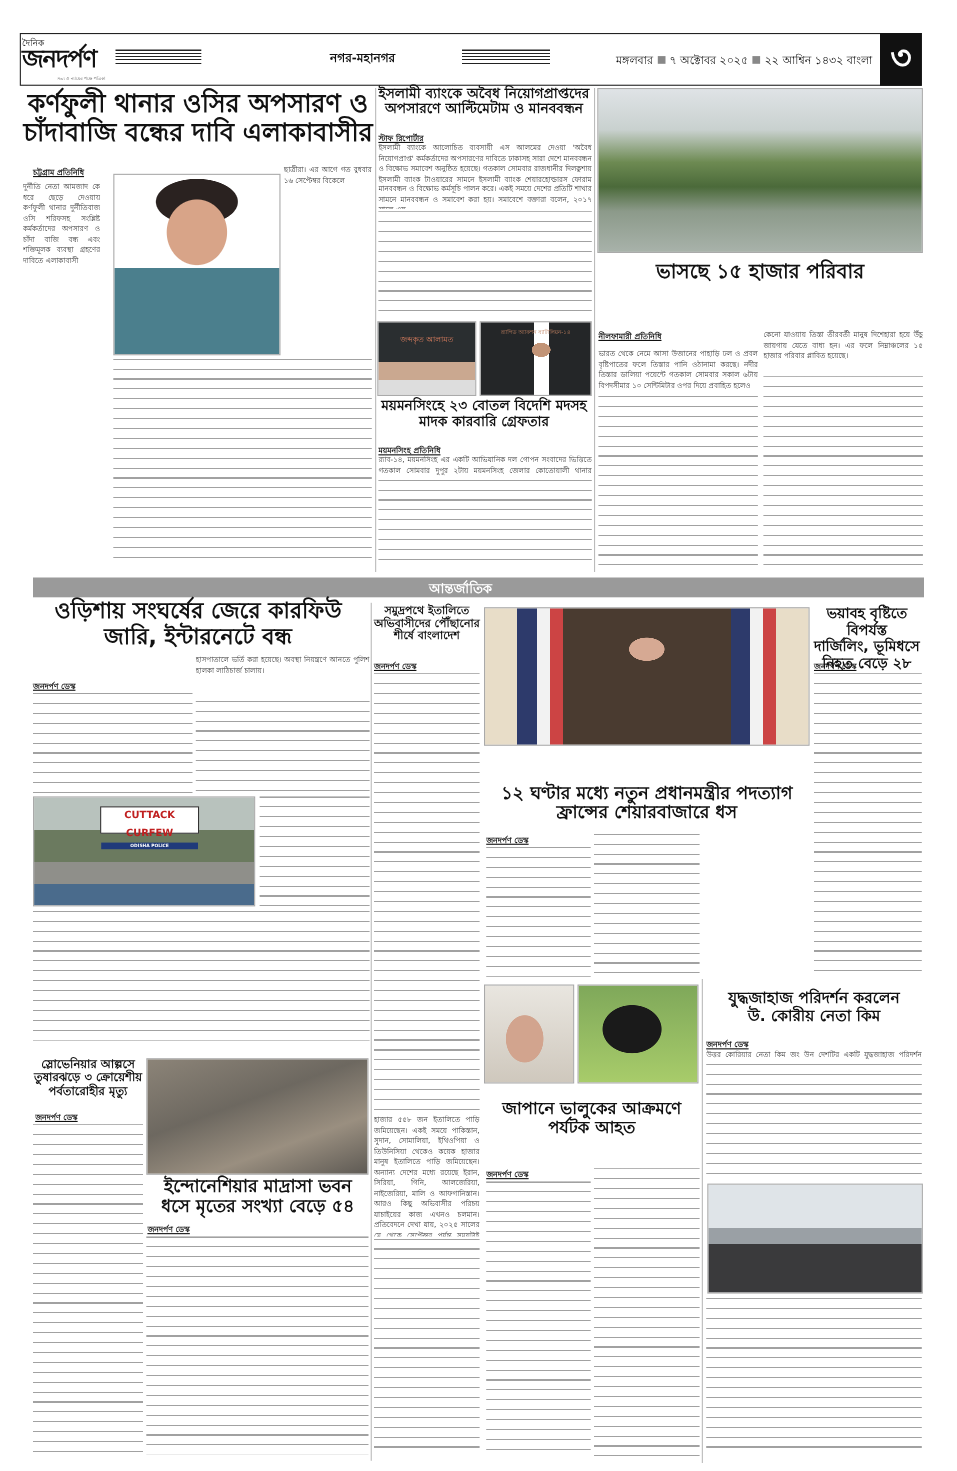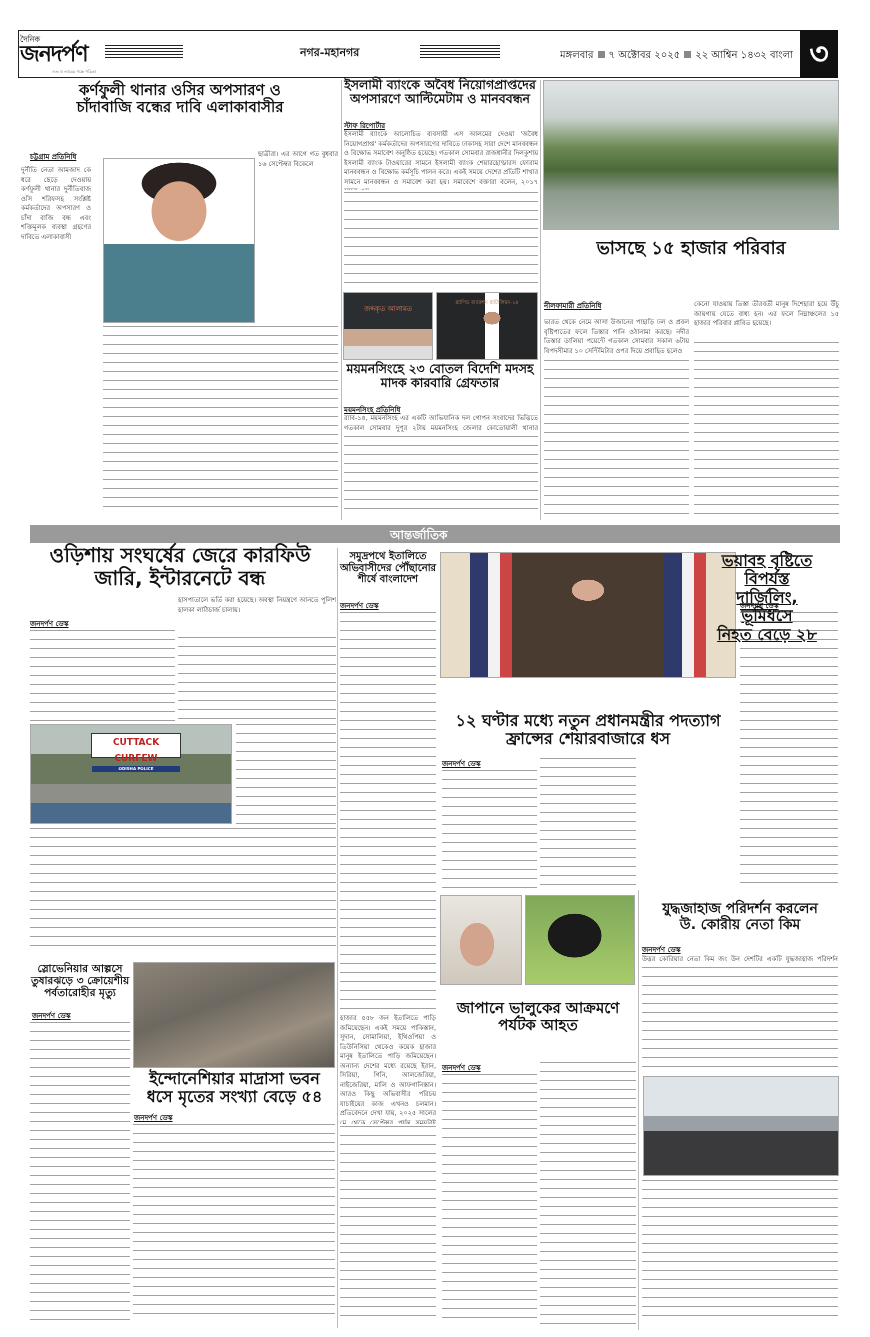--- a/index.html
+++ b/index.html
@@ -49,21 +49,21 @@
 <div class="abs mast-logo">জনদর্পণ</div>
 <div class="abs mast-tag">সত্য ও ন্যায়ের পক্ষে পত্রিকা</div>
 <div class="abs mast-lines" style="left:105px;width:78px;"></div>
 <div class="abs mast-section">নগর-মহানগর</div>
 <div class="abs mast-lines" style="left:420px;width:80px;"></div>
 <div class="abs mast-date">
   <span>মঙ্গলবার</span><span class="sq"></span><span>৭ অক্টোবর ২০২৫</span><span class="sq"></span><span>২২ আশ্বিন ১৪৩২ বাংলা</span>
 </div>
 <div class="abs page-no">৩</div>
 
-<div class="abs headline" style="left:20px;top:82px;width:320px;font-size:15px;">
+<div class="abs headline" style="left:20px;top:82px;width:320px;font-size:23px;">
   <div>কর্ণফুলী থানার ওসির অপসারণ ও</div>
   <div>চাঁদাবাজি বন্ধের দাবি এলাকাবাসীর</div>
 </div>
 <div class="abs byline" style="left:30px;top:151px;">চট্টগ্রাম প্রতিনিধি</div>
 <div class="abs body-text" style="left:21px;top:166px;width:70px;height:345px;">দুর্নীতি নেতা আমজাদ কে ধরে ছেড়ে দেওয়ায় কর্ণফুলী থানার দুর্নীতিবাজ ওসি শরিফসহ সংশ্লিষ্ট কর্মকর্তাদের অপসারণ ও চাঁদা বাজি বন্ধ এবং শক্তিমূলক ব্যবস্থা গ্রহণের দাবিতে এলাকাবাসী</div>
 <div class="abs photo photo-officer" style="left:103px;top:158px;width:152px;height:165px;"></div>
 <div class="abs body-text" style="left:258px;top:150px;width:80px;height:170px;">ছাত্রীরা। এর আগে গত বুধবার ১৬ সেপ্টেম্বর বিকেলে</div>
 <div class="abs filler" style="left:103px;top:326px;width:235px;height:185px;"></div>
 
 <div class="abs rule-v" style="left:341px;top:80px;height:440px;"></div>
@@ -149,21 +149,21 @@
 
 <div class="abs photo photo-pm" style="left:440px;top:552px;width:296px;height:126px;"></div>
 <div class="abs headline" style="left:440px;top:712px;width:296px;font-size:16px;">
   <div>১২ ঘণ্টার মধ্যে নতুন প্রধানমন্ত্রীর পদত্যাগ</div>
   <div>ফ্রান্সের শেয়ারবাজারে ধস</div>
 </div>
 <div class="abs byline" style="left:442px;top:758px;">জনদর্পণ ডেস্ক</div>
 <div class="abs filler" style="left:442px;top:770px;width:95px;height:118px;"></div>
 <div class="abs filler" style="left:540px;top:758px;width:96px;height:130px;"></div>
 
-<div class="abs headline" style="left:717px;top:552px;width:100px;font-size:16px;text-decoration:underline;">
+<div class="abs headline" style="left:738px;top:552px;width:100px;font-size:13px;">
   <div>ভয়াবহ বৃষ্টিতে বিপর্যস্ত</div>
   <div>দার্জিলিং, ভূমিধসে</div>
   <div>নিহত বেড়ে ২৮</div>
 </div>
 <div class="abs byline" style="left:740px;top:600px;">জনদর্পণ ডেস্ক</div>
 <div class="abs filler" style="left:740px;top:612px;width:98px;height:272px;"></div>
 
 <div class="abs photo photo-tourist" style="left:440px;top:895px;width:82px;height:90px;"></div>
 <div class="abs photo photo-bear" style="left:525px;top:895px;width:110px;height:90px;"></div>
 <div class="abs headline" style="left:440px;top:1000px;width:196px;font-size:15px;">

